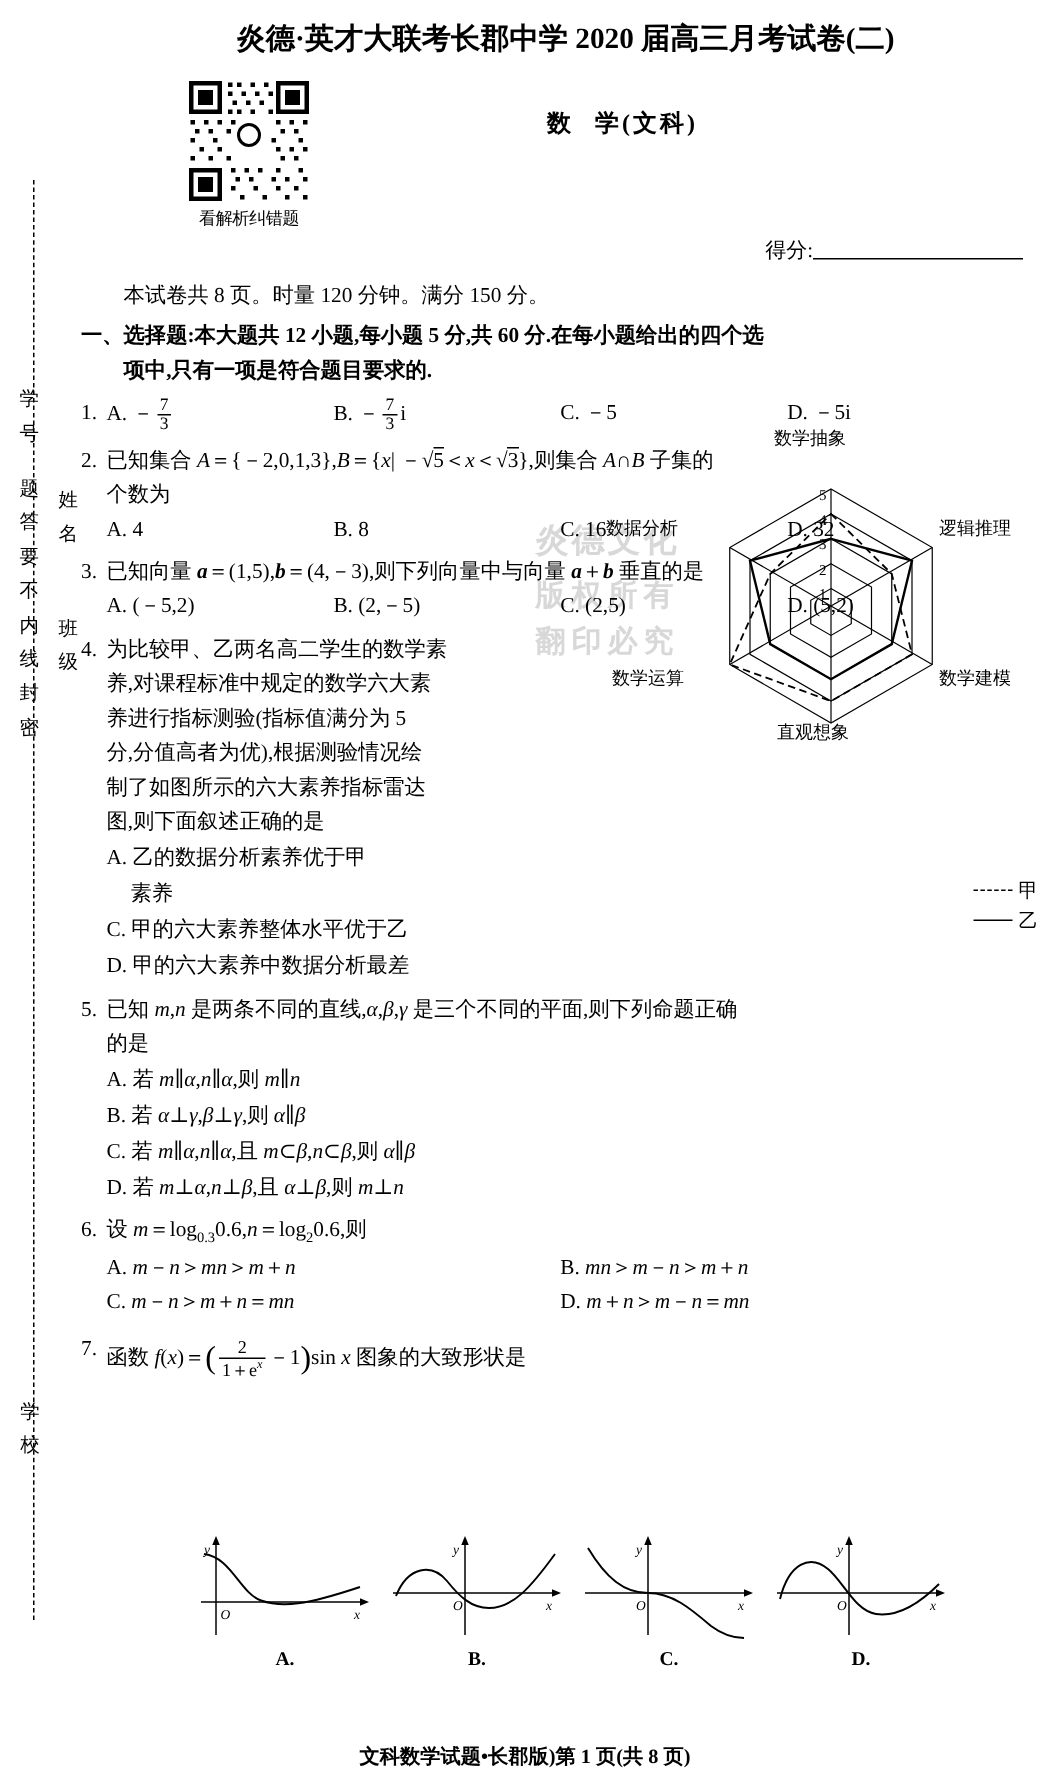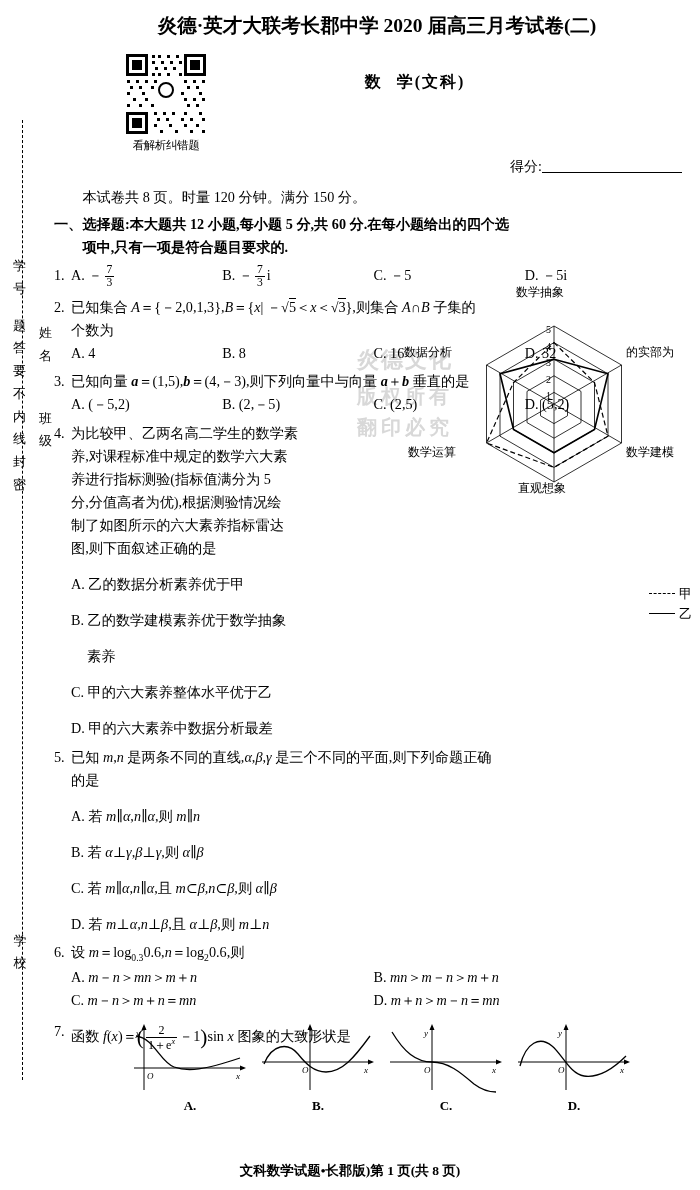--- a/index.html
+++ b/index.html
@@ -114,21 +114,21 @@
   }
   .intro { text-indent: 2em; margin: 0 0 4px 0; }
   .sec-head { font-weight: bold; margin: 2px 0 0 0; }
   .indent-1 { text-indent: 2em; }
   .q { margin-top: 5px; position: relative; }
   .q-body { padding-left: 17px; }
   .q-num { position: absolute; left: 0; top: 0; }
   .opts-row { display: flex; padding-left: 17px; }
   .o4 > div { width: 25%; }
   .o2 > div { width: 50%; }
-  .stack > div { margin-top: 13px; }
+  .stack > div { margin-top: 1px; }
   sub, sup { font-size: 0.68em; font-style: normal; }
   .frac {
     display: inline-block;
     vertical-align: middle;
     text-align: center;
     font-size: 0.82em;
     line-height: 1.05;
     margin: 0 2px;
   }
   .frac .n { display: block; border-bottom: 1px solid #000; padding: 0 2px; }
@@ -400,21 +400,20 @@
       <div class="q-body" style="width:300px">
         <div>为比较甲、乙两名高二学生的数学素</div>
         <div>养,对课程标准中规定的数学六大素</div>
         <div>养进行指标测验(指标值满分为 5</div>
         <div>分,分值高者为优),根据测验情况绘</div>
         <div>制了如图所示的六大素养指标雷达</div>
         <div>图,则下面叙述正确的是</div>
       </div>
       <div class="q-body stack" style="width:320px">
         <div>A. 乙的数据分析素养优于甲</div>
-        <div>B. 乙的数学建模素养优于数学抽象</div>
         <div style="padding-left:16px">素养</div>
         <div>C. 甲的六大素养整体水平优于乙</div>
         <div>D. 甲的六大素养中数据分析最差</div>
       </div>
     </div>
 
     <div class="q" style="margin-top:6px">
       <span class="q-num">5.</span>
       <div class="q-body">
         已知 <i>m</i>,<i>n</i> 是两条不同的直线,<i>α</i>,<i>β</i>,<i>γ</i> 是三个不同的平面,则下列命题正确
@@ -477,21 +476,21 @@
 
       <g font-family="Liberation Serif, serif" font-size="10" fill="#000">
         <text x="142" y="37">5</text>
         <text x="142" y="54">4</text>
         <text x="142" y="70">3</text>
         <text x="142" y="87">2</text>
         <text x="142" y="103">1</text>
       </g>
     </svg>
     <div class="radar-label" style="left:112px; top:-12px;">数学抽象</div>
-    <div class="radar-label" style="left:222px; top:48px;">的实部为</div>
+    <div class="radar-label" style="left:222px; top:48px;">逻辑推理</div>
     <div class="radar-label" style="left:222px; top:148px;">数学建模</div>
     <div class="radar-label" style="left:114px; top:184px;">直观想象</div>
     <div class="radar-label" style="left:4px; top:148px;">数学运算</div>
     <div class="radar-label" style="left:0px; top:48px;">数据分析</div>
   </div>
 
   <div class="legend">
     <div class="row">
       <span class="dash-sample"></span><span>甲</span>
     </div>

